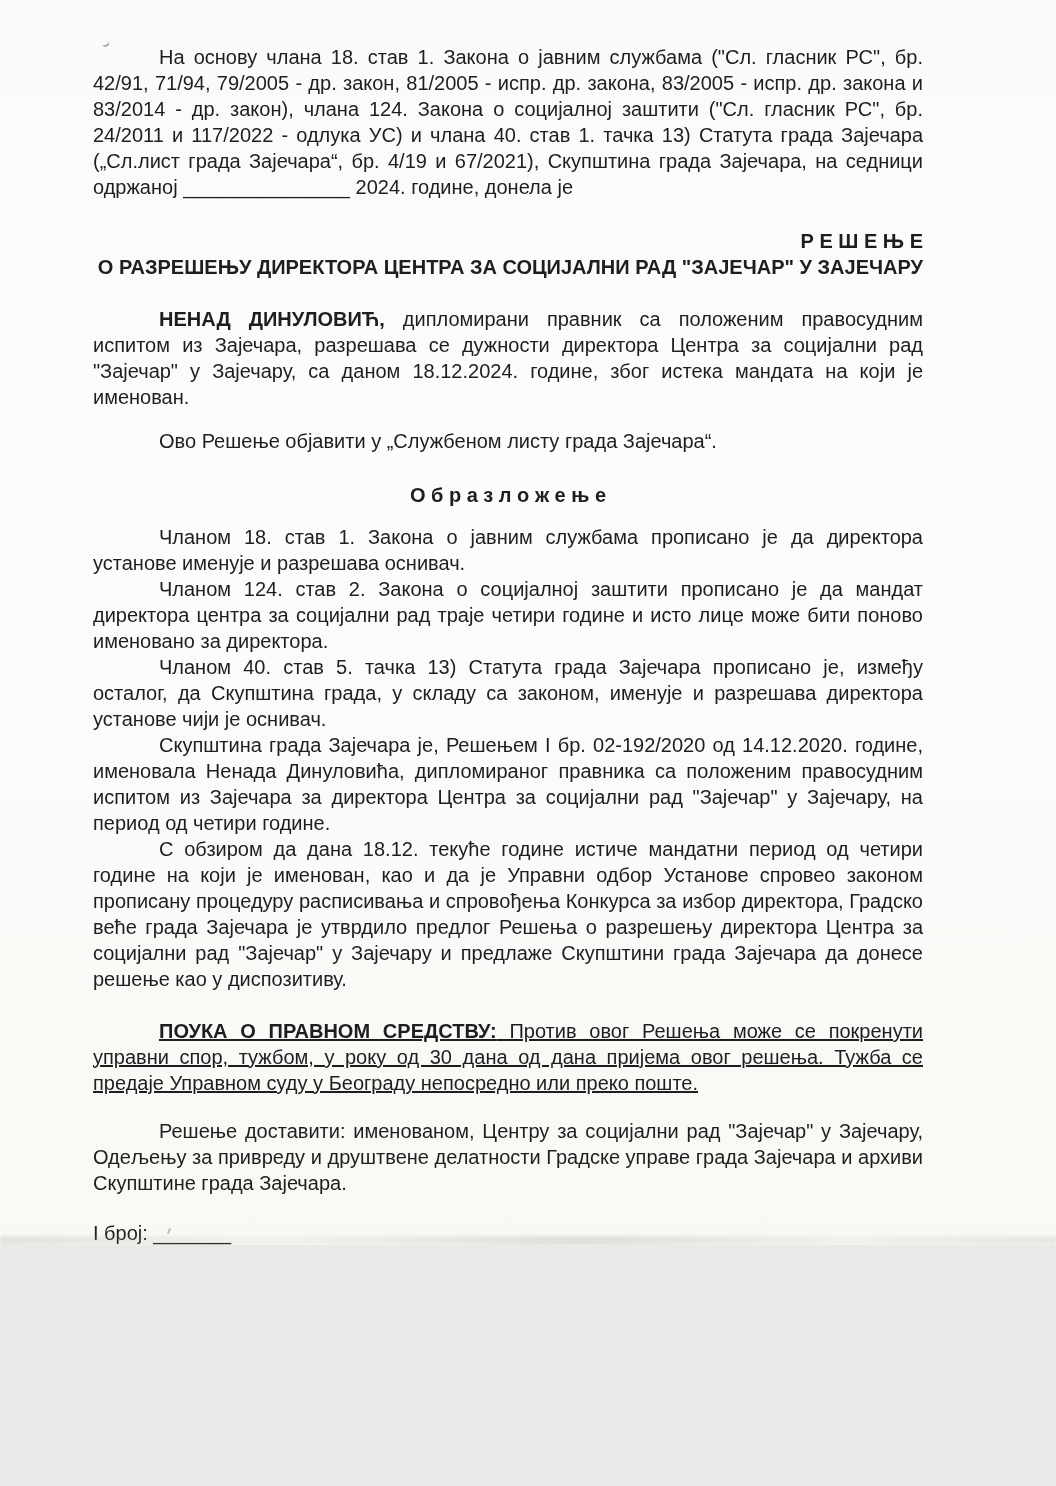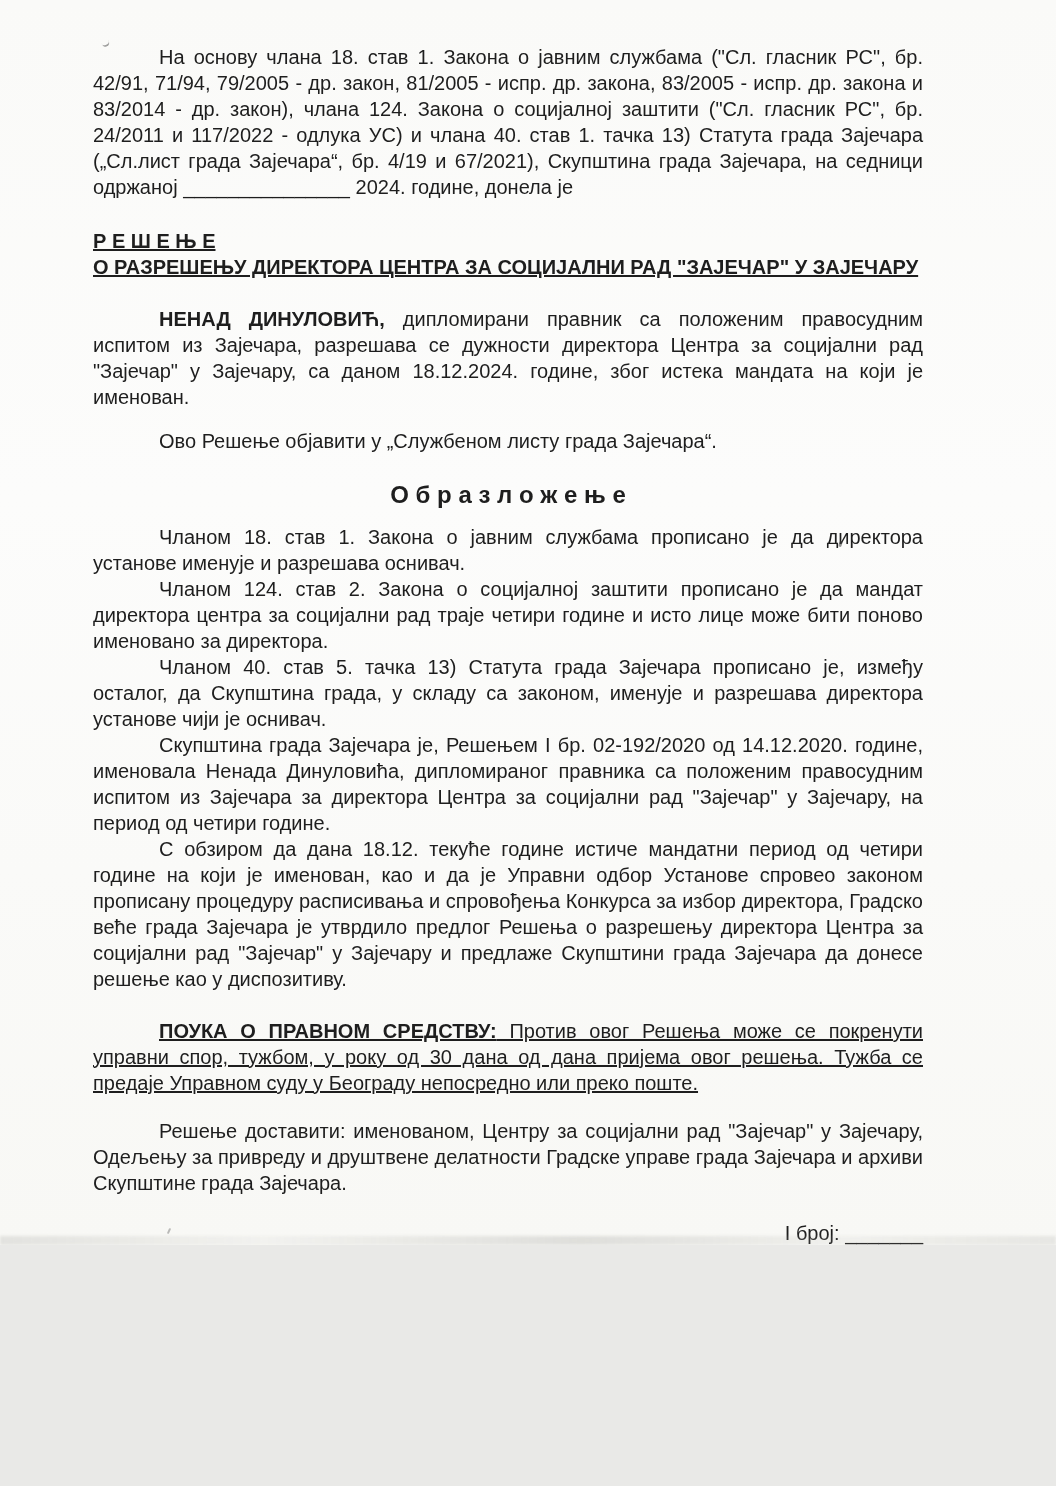--- a/index.html
+++ b/index.html
@@ -17,36 +17,35 @@
     font-size: 20px;
     line-height: 26px;
     color: #1e1e1e;
   }
   .content {
     position: absolute;
     left: 93px;
     top: 44px;
     width: 830px;
   }
-  p { margin: 0; text-align: right; }
+  p { margin: 0; }
   .para { text-align: justify; }
   .indent { text-indent: 66px; }
   .title-block {
     margin-top: 28px;
-    text-align: left;
+    text-align: right;
     font-weight: bold;
-    text-decoration: underline;
   }
   .mt-disp  { margin-top: 26px; }
   .mt-pub   { margin-top: 18px; }
   .section-heading {
     margin: 28px 0 16px 0;
     text-align: center;
     font-weight: bold;
-    font-size: 24px;
+    font-size: 20px;
     line-height: 26px;
   }
   .mt-pouka { margin-top: 26px; text-decoration: underline; }
   .mt-del   { margin-top: 22px; }
   .mt-num   { margin-top: 24px; }
   .mt-place { margin-top: 18px; }
   .assembly {
     margin-top: 42px;
     text-align: center;
     font-weight: bold;

